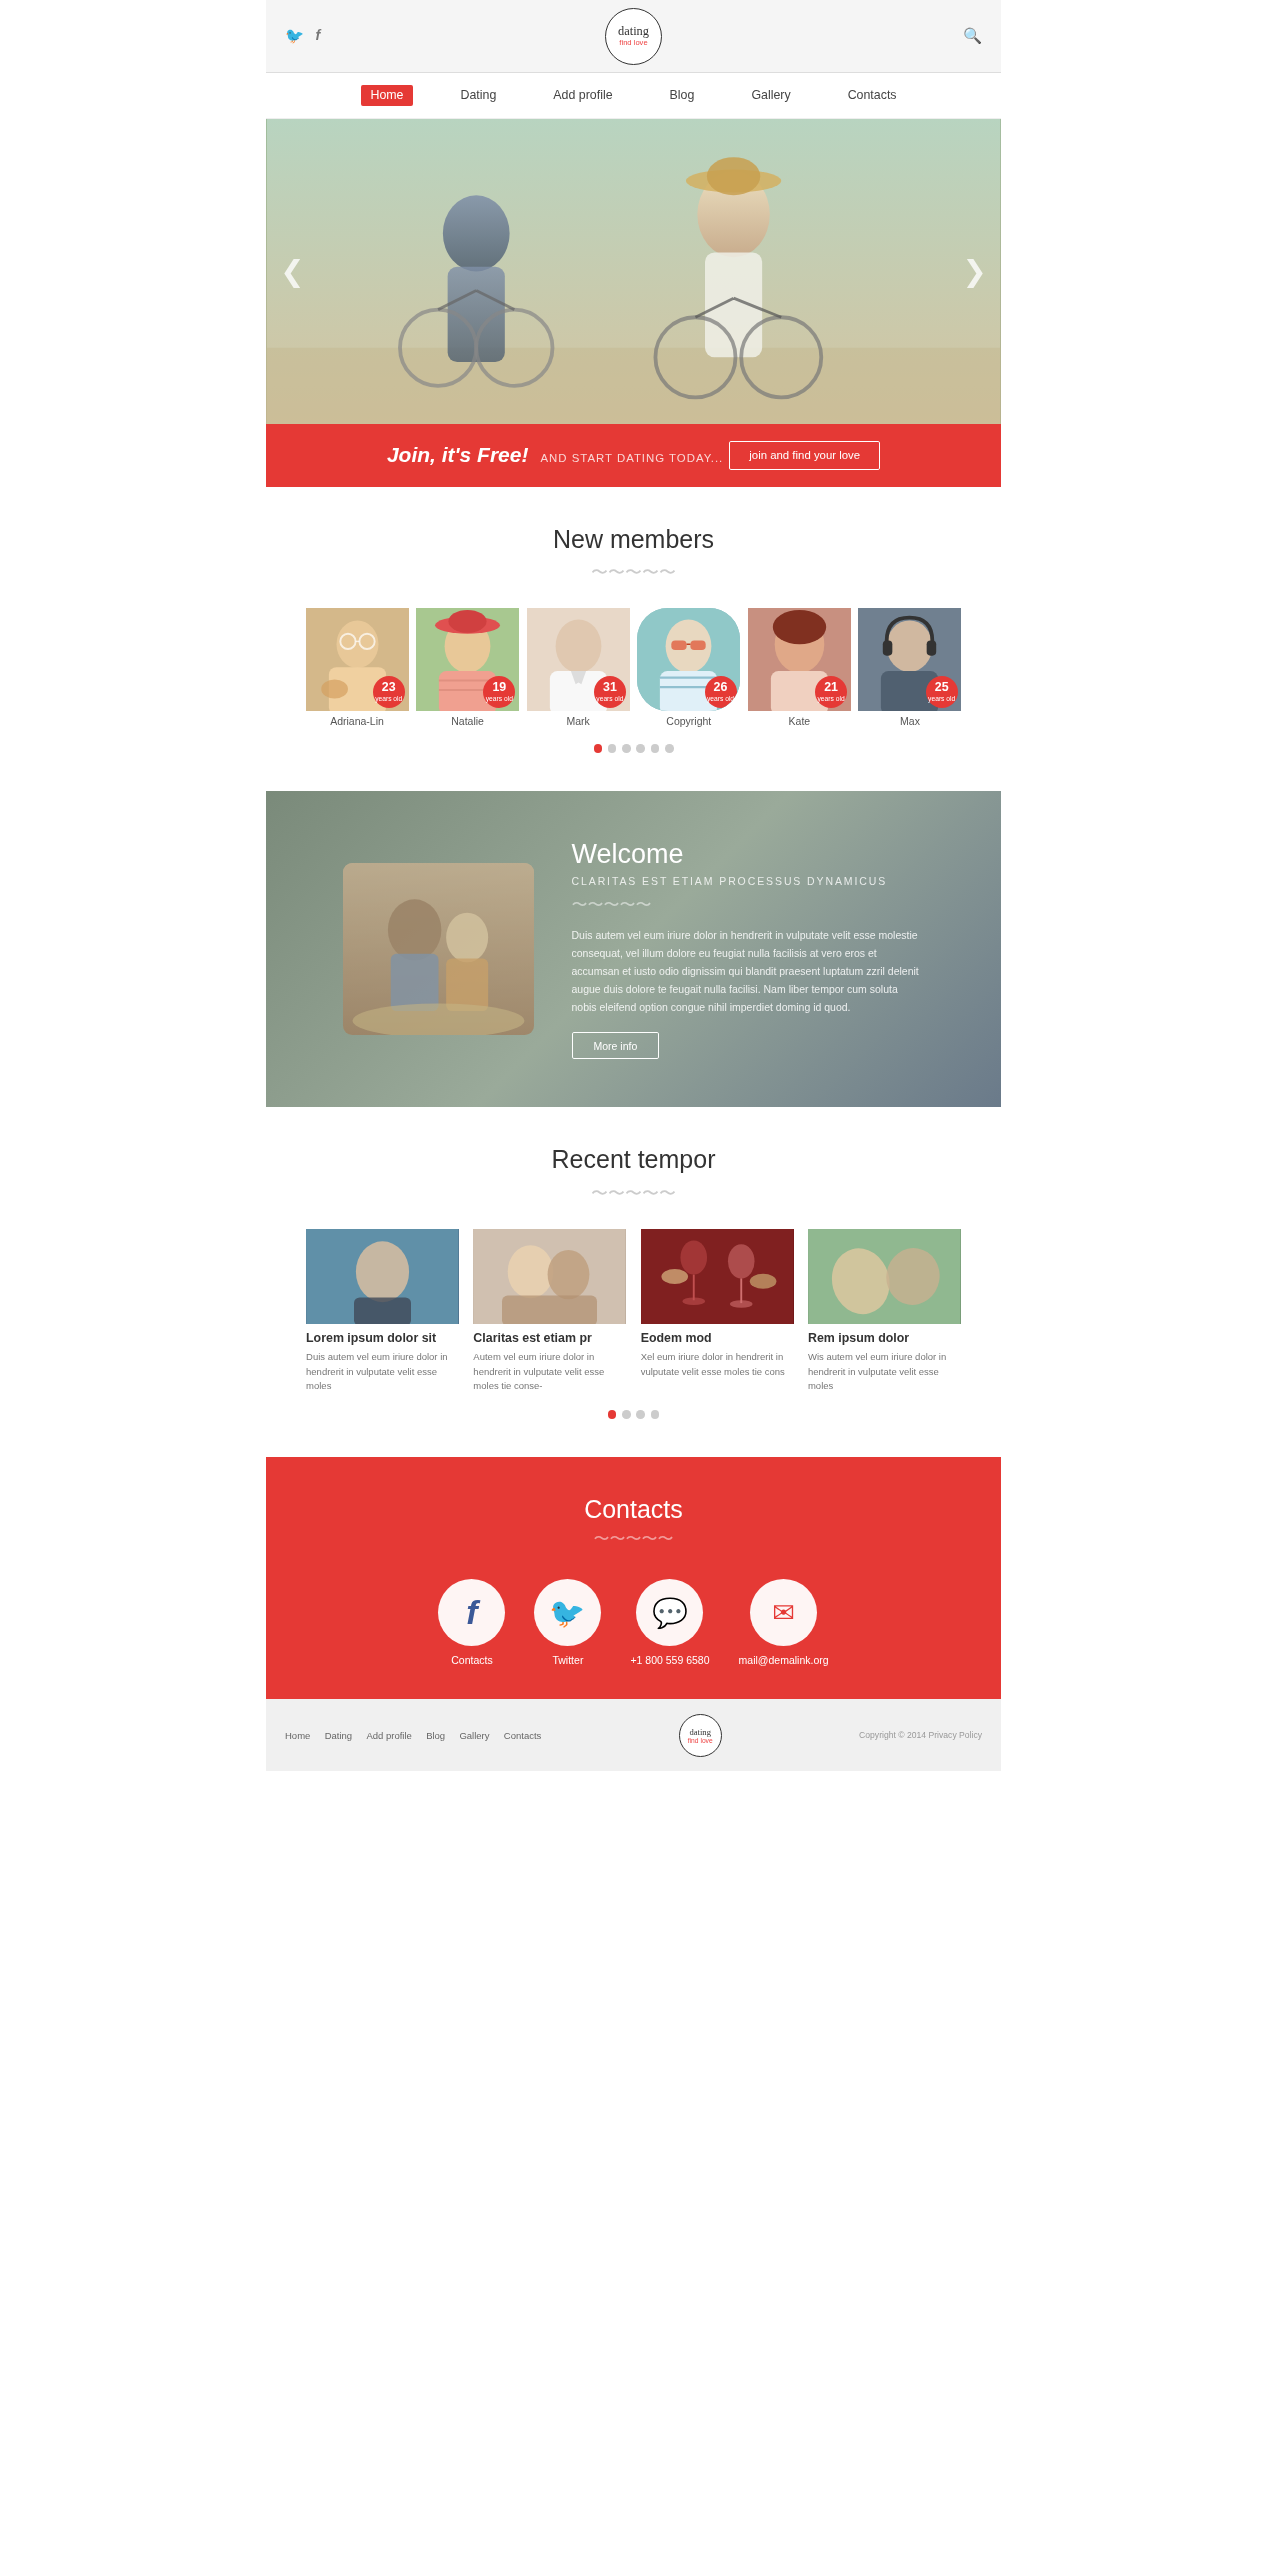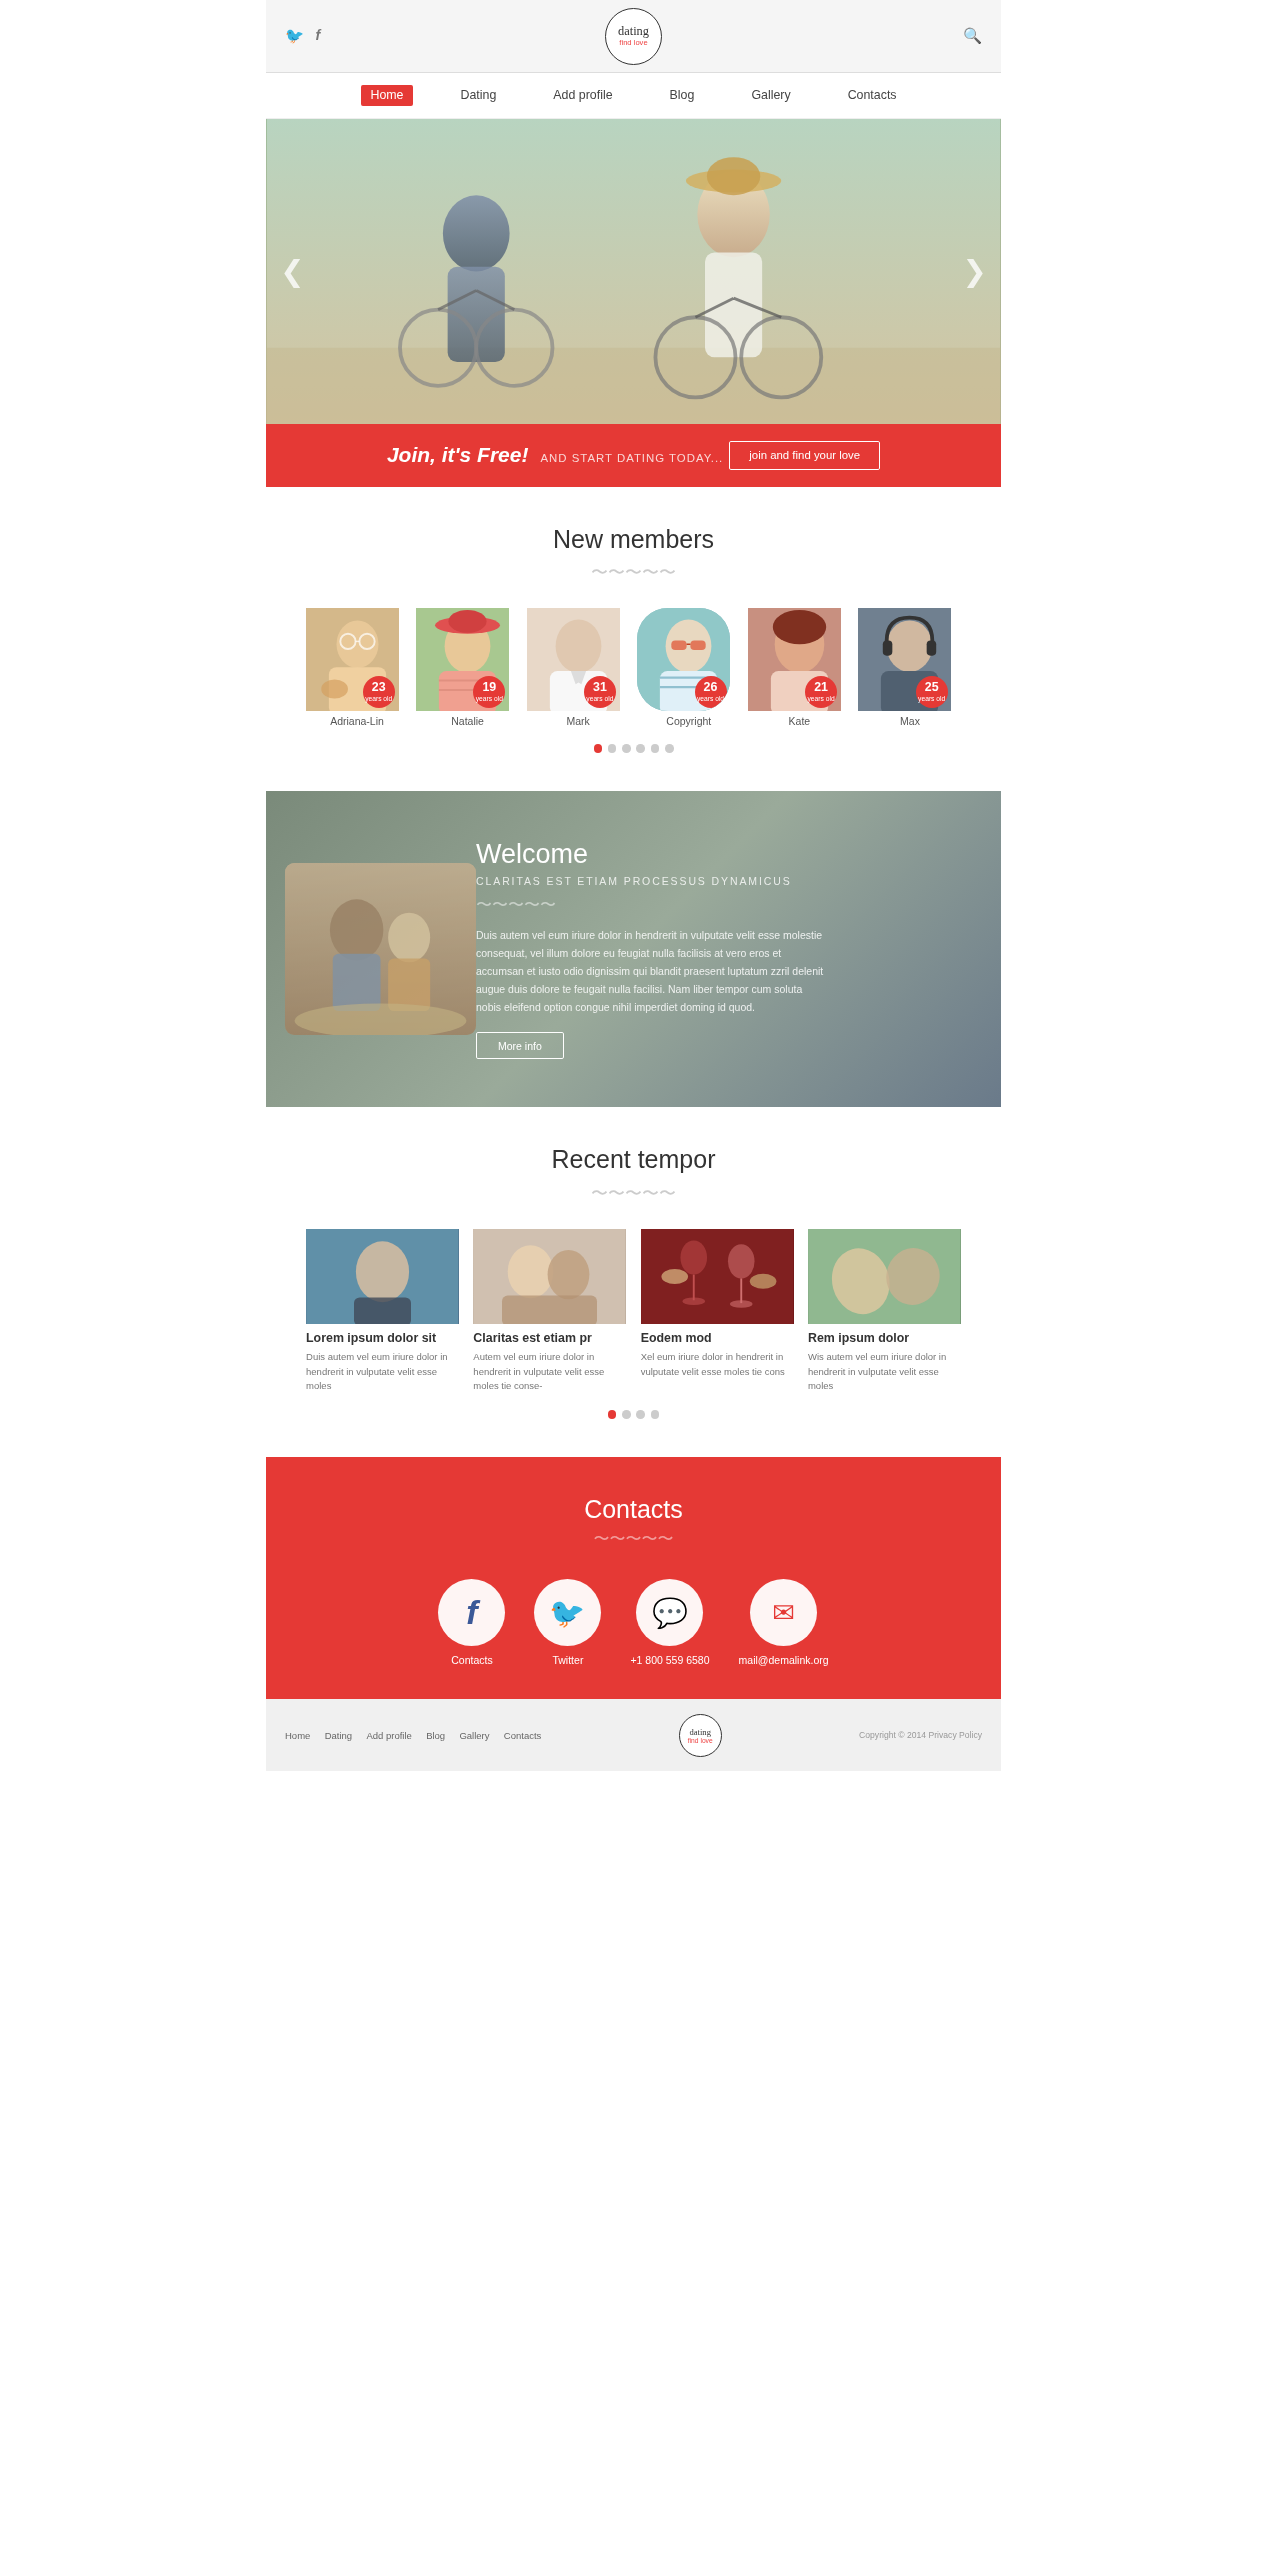--- a/index.html
+++ b/index.html
@@ -179,21 +179,21 @@
       justify-content: center;
       flex-wrap: wrap;
     }
     .member-card {
       width: 103px;
       text-align: center;
       cursor: pointer;
       position: relative;
     }
     .member-photo {
-      width: 93px;
+      width: 103px;
       height: 103px;
       background: #ccc;
       position: relative;
       overflow: hidden;
     }
     .member-age-badge {
       position: absolute;
       bottom: 3.8px;
       right: 3.8px;
       background: #e53935;
@@ -237,20 +237,22 @@
     .dot.active {
       background: #e53935;
     }
 
     
     .welcome-section {
       background: linear-gradient(135deg, #7a8a7a 0%, #9aaa9a 50%, #6a7a8a 100%);
       padding: 48px 19px;
       display: flex;
       align-items: center;
+      justify-content: center;
+      gap: 38px;
       min-height: 210px;
     }
     .welcome-couple {
       width: 191px;
       height: 172px;
       background: linear-gradient(to bottom, #c8b090 30%, #a09070 100%);
       border-radius: 9.5px;
       opacity: 0.8;
       flex-shrink: 0;
     }

